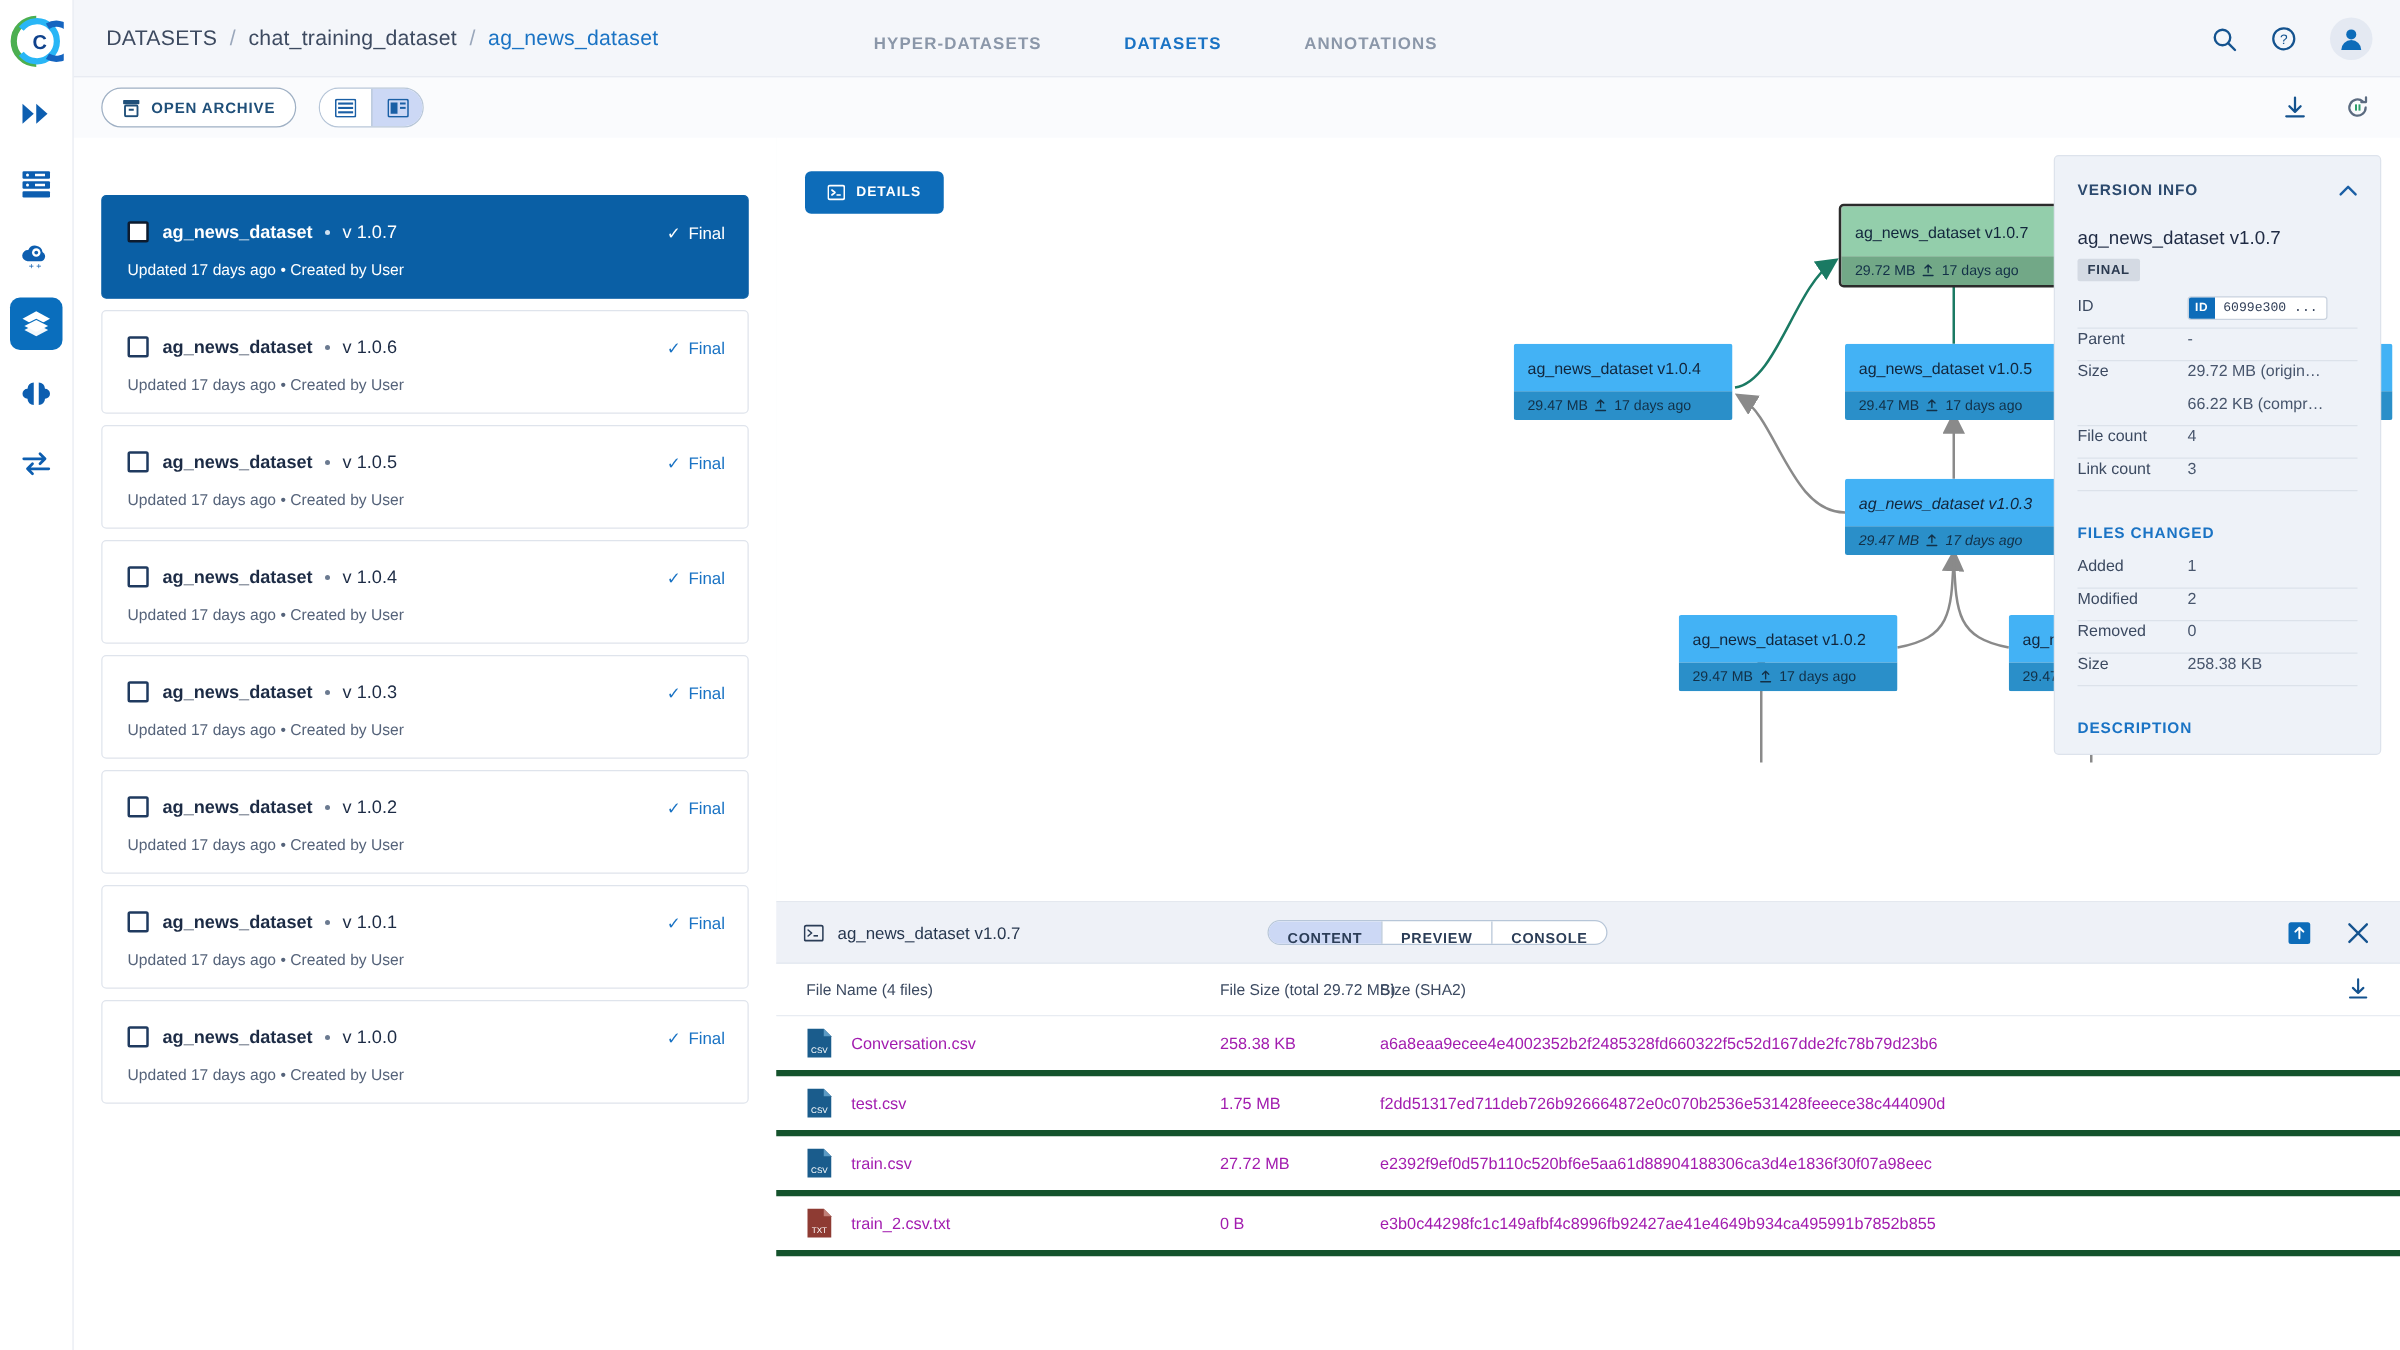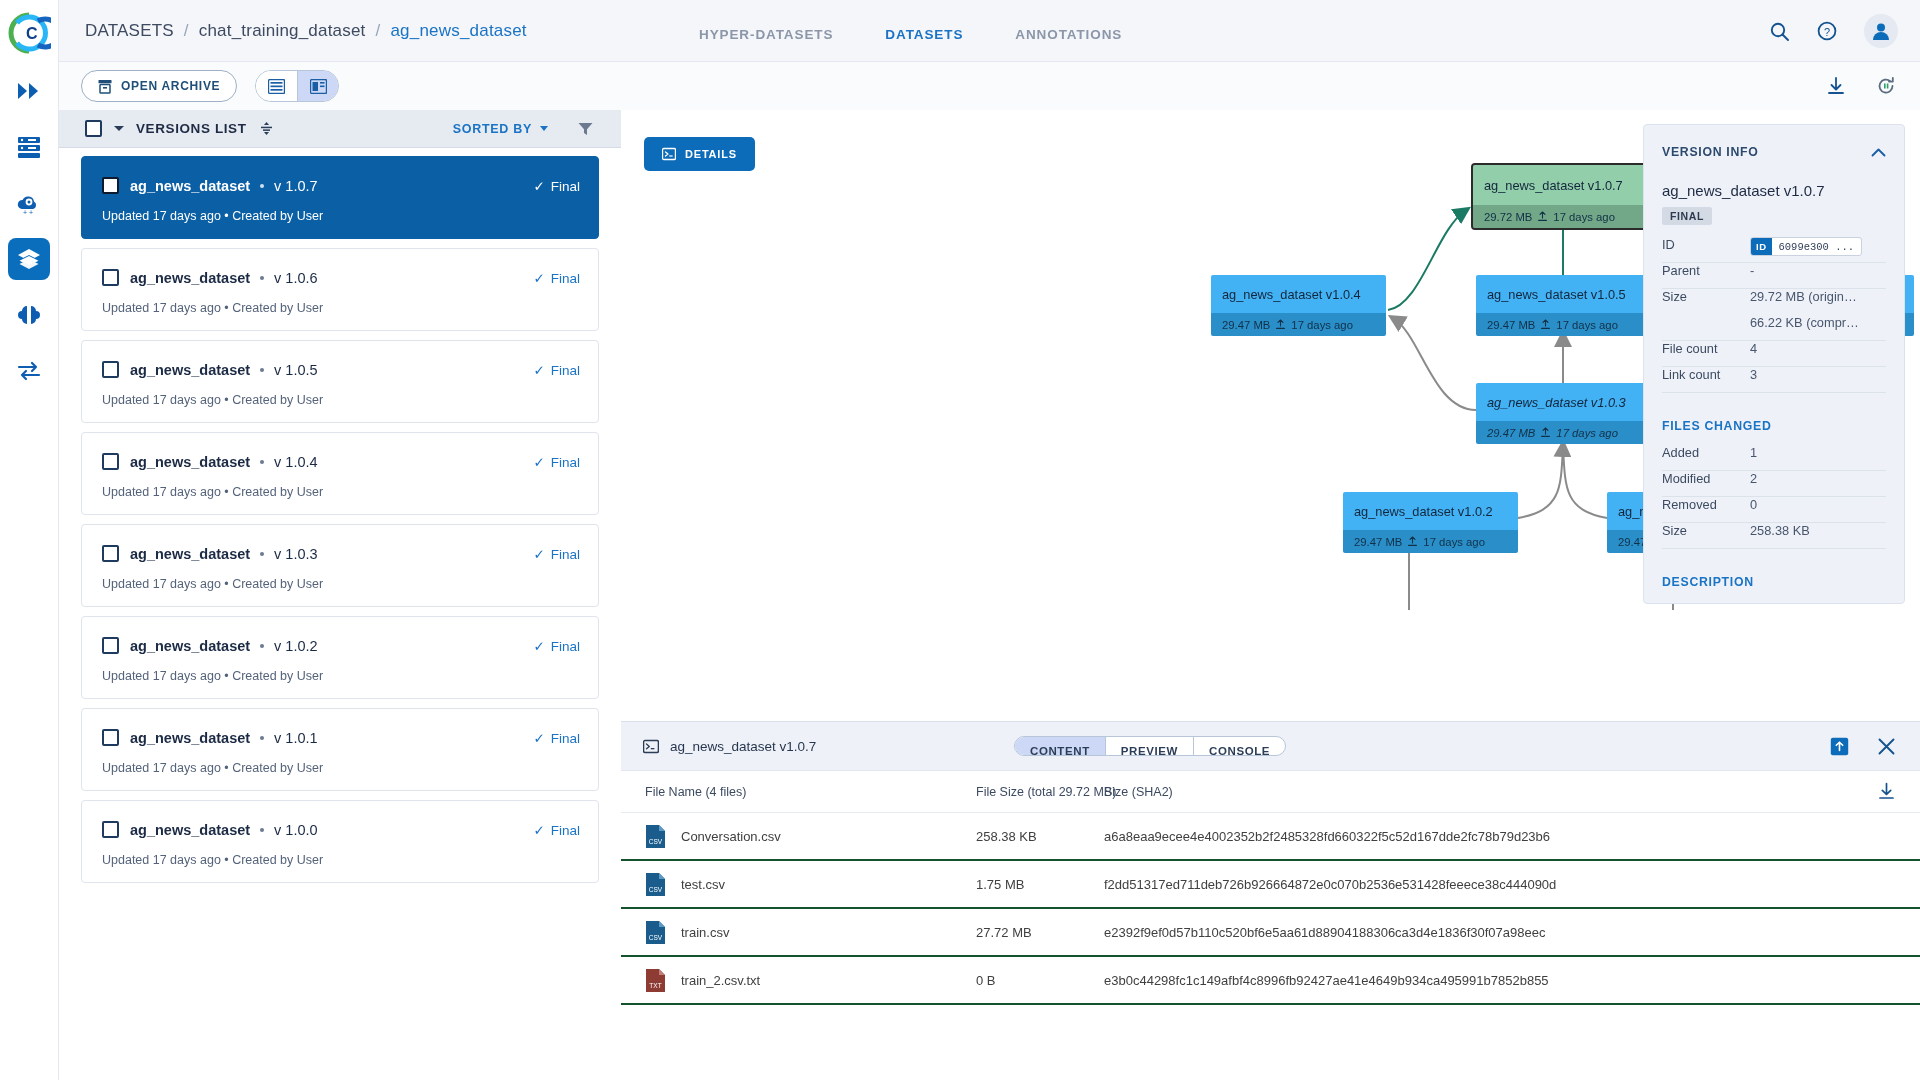--- a/index.html
+++ b/index.html
@@ -27,21 +27,21 @@
   
   #topbar {
     position:absolute; left:59px; top:0; width:1861px; height:62px;
     background:#f4f6fa; border-bottom:1px solid #e3e8f0;
     display:flex; align-items:center;
   }
   #breadcrumb { margin-left:26px; font-size:17px; letter-spacing:.2px; display:flex; align-items:center; gap:10px; }
   #breadcrumb .crumb { color:#3d4a60; }
   #breadcrumb .crumb.last { color:#1a73c4; }
   #breadcrumb .sep { color:#9aa7bb; }
-  #maintabs { position:absolute; left:640px; top:0; height:72px; display:flex; align-items:center; gap:52px; }
+  #maintabs { position:absolute; left:640px; top:0; height:72px; display:flex; align-items:center; gap:66px; }
   .mtab {
     font-size:13.5px; font-weight:bold; letter-spacing:.9px; color:#8b97a9;
     height:62px; display:flex; align-items:center; border-bottom:3px solid transparent;
   }
   .mtab.active { color:#1a73c4; border-bottom-color:#1a73c4; }
   #topright { position:absolute; right:22px; top:0; height:62px; display:flex; align-items:center; gap:26px; }
   .avatar { width:34px; height:34px; border-radius:50%; background:#e4e9f2; display:flex; align-items:center; justify-content:center; }
 
   
   #toolbar {
@@ -130,21 +130,21 @@
     background:#fff; border-top:1px solid #dbe1ea;
   }
   #fphead { height:49px; background:#eef1f7; display:flex; align-items:center; position:relative; border-bottom:1px solid #e2e7ef;}
   #fptitle { margin-left:22px; font-size:13.5px; color:#27374f; display:flex; align-items:center; gap:11px;}
   #fptabs { position:absolute; left:393px; height:20px; display:flex; border:1px solid #b7c6d8; border-radius:15px; overflow:hidden; background:#fff;}
   .ftab { padding:0 15px; height:28px; display:flex; align-items:center; font-size:11.5px; font-weight:bold; letter-spacing:.6px; color:#2b3d57;}
   .ftab.sel { background:#ccd8f5; }
   .ftab + .ftab { border-left:1px solid #b7c6d8; }
   #fpright { position:absolute; right:24px; display:flex; align-items:center; gap:28px; }
   #fcolhead { height:42px; display:flex; align-items:center; font-size:12.5px; color:#3c4a61; border-bottom:1px solid #e8ecf2; position:relative;}
-  .frow { height:48px; display:flex; align-items:center; font-size:13px; color:#404040; border-bottom:2px solid #14532d; position:relative;}
+  .frow { height:48px; display:flex; align-items:center; font-size:13px; color:#a21caf; border-bottom:5px solid #14532d; position:relative;}
   .c-name { position:absolute; left:24px; display:flex; align-items:center; gap:15px;}
   .c-size { position:absolute; left:355px; }
   .c-hash { position:absolute; left:483px; }
   .fico { width:21px; height:25px; flex:none; }
 
   .ico { display:block; }
 </style>
 </head>
 <body>
 
@@ -293,42 +293,20 @@
           <path d="M16.5 10 a6.5 6.5 0 1 1 -2.3 -4.9" fill="none" stroke="#5b6b80" stroke-width="1.8" stroke-linecap="round"></path>
           <path d="M16.8 1.8 V5.6 H13" fill="none" stroke="#5b6b80" stroke-width="1.8" stroke-linecap="round" stroke-linejoin="round"></path>
           <rect x="8" y="7.5" width="1.6" height="5" fill="#2e9e6b"></rect>
           <rect x="10.8" y="7.5" width="1.6" height="5" fill="#2e9e6b"></rect>
         </svg>
     </span>
   </div>
 </div>
 
 <div id="versions">
-  <div id="vhead">
-    <div class="chk"></div>
-    <div class="caret-d"></div>
-    <div class="title">VERSIONS LIST</div>
-    <span style="margin-left:12px">
-      <svg class="ico" width="15" height="15" viewBox="0 0 15 15">
-          <path d="M7.5 1 L10 4 H5 Z" fill="#2a3c57"></path>
-          <rect x="2" y="5.7" width="11" height="1.5" fill="#2a3c57"></rect>
-          <rect x="4" y="8.4" width="7" height="1.5" fill="#2a3c57"></rect>
-          <path d="M7.5 14 L10 11 H5 Z" fill="#2a3c57"></path>
-        </svg>
-    </span>
-    <div class="sortedby">
-      <span>SORTED BY</span>
-      <span style="width:0;height:0;border-left:4px solid transparent;border-right:4px solid transparent;border-top:5px solid #1a73c4;"></span>
-    </div>
-    <span style="margin-left:30px;margin-right:28px;">
-      <svg class="ico" width="15" height="14" viewBox="0 0 15 14">
-          <path d="M0.5 1 H14.5 L9 7.2 V13 L6 11 V7.2 Z" fill="#6b7a90"></path>
-        </svg>
-    </span>
-  </div>
   <div id="vlist">
     <div class="vitem sel">
       <div class="chk"></div>
       <div class="vrow1">
           <span class="spacer"></span>
         <span class="vname">ag_news_dataset</span>
         <span class="vdot"></span>
         <span class="vver">v 1.0.7</span>
         <span class="vfinal">
             <span>✓</span>

